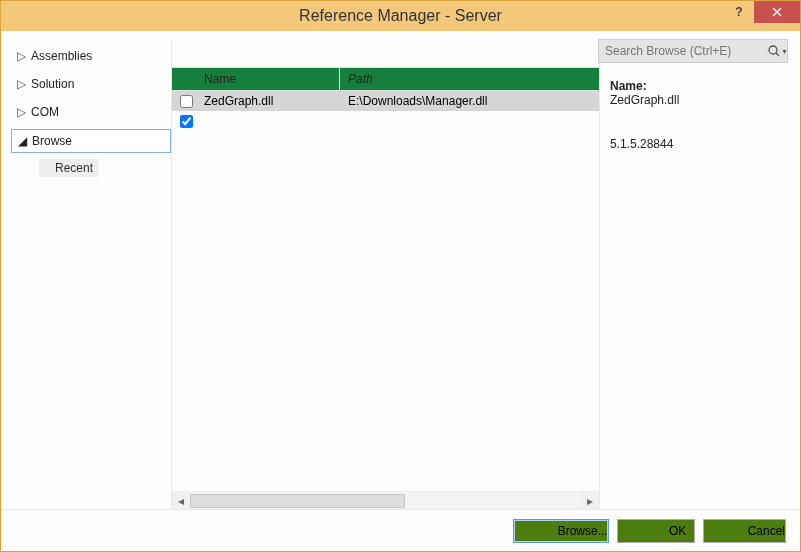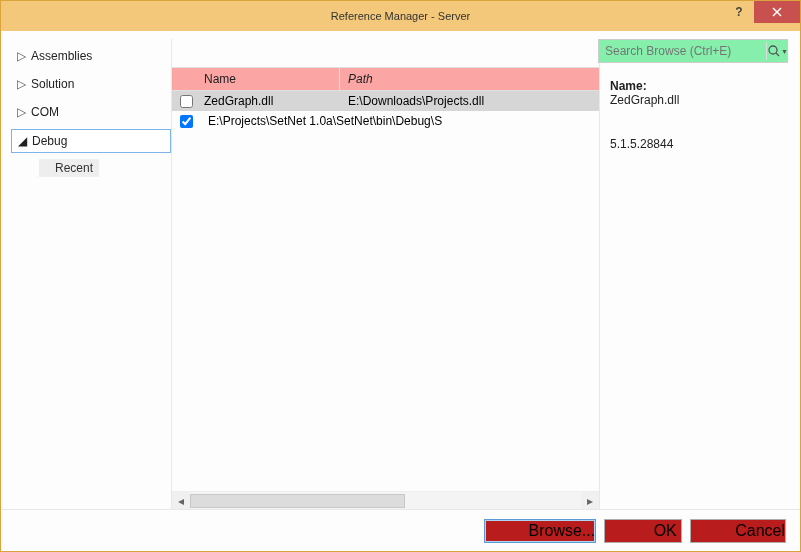--- a/index.html
+++ b/index.html
@@ -1,54 +1,54 @@
 <!DOCTYPE html>
 <html><head>
 <meta charset="utf-8">
 <style>
   * { box-sizing: border-box; }
   html, body { margin:0; padding:0; font-family: "Segoe UI", Tahoma, sans-serif; font-size:12px; background:#fff; }
   .window { width:801px; height:552px; border:1px solid #d9a43b; background:#fff; display:flex; flex-direction:column; position:relative; }
   .titlebar { height:30px; background:#f3c87a; display:flex; align-items:center; position:relative; }
-  .titlebar .title { flex:1; text-align:center; font-size:11px; color:#333; }
+  .titlebar .title { flex:1; text-align:center; font-size:16px; color:#333; }
   .titlebar .controls { position:absolute; right:0; top:0; display:flex; height:22px; }
   .titlebar .help { width:30px; height:22px; display:flex; align-items:center; justify-content:center; color:#444; font-weight:bold; cursor:default; }
   .titlebar .close { width:46px; height:22px; background:#c8504f; color:#fff; display:flex; align-items:center; justify-content:center; }
   .titlebar .close svg { width:10px; height:10px; }
   .body { flex:1; display:flex; background:#fdfdfd; padding:8px 10px 0 0; overflow:hidden; }
   .sidebar { width:170px; padding:6px 0 0 10px; }
   .side-item { padding:4px 6px; display:flex; align-items:center; gap:6px; font-size:12px; color:#222; margin-bottom:6px; cursor:default; }
   .side-item .arrow { width:8px; display:inline-block; color:#555; }
   .side-item.selected { border:1px solid #7eb4ea; background:#fff; }
   .sub-item { margin-left:28px; margin-top:4px; padding:2px 6px; width:60px; background:#eee; color:#333;text-align:right; }
   .center { flex:1; display:flex; flex-direction:column; border-left:1px solid #e8e8e8; border-right:1px solid #e8e8e8; overflow:hidden; }
-  .searchwrap { position:absolute; top:38px; right:12px; width:190px; height:24px; border:1px solid #ccc; display:flex; align-items:center; background:#86efac; }
+  .searchwrap { position:absolute; top:38px; right:12px; width:190px; height:24px; border:1px solid #ccc; display:flex; align-items:center; background:#e5e5e5; }
   .searchwrap input { flex:1; border:none; outline:none; font-size:12px; padding:0 6px; color:#777; background:transparent; }
   .searchwrap .sep { width:1px; height:18px; background:#ddd; }
   .searchwrap .sbtn { width:26px; display:flex; align-items:center; justify-content:center; color:#555; }
-  .table-head { display:flex; border-top:1px solid #e0e0e0; border-bottom:1px solid #e0e0e0; font-size:12px; color:#222; background:#fca5a5; height:24px; align-items:center; }
+  .table-head { display:flex; border-top:1px solid #e0e0e0; border-bottom:1px solid #e0e0e0; font-size:12px; color:#222; background:#15803d; height:24px; align-items:center; }
   .col-check { width:28px; }
   .col-name { width:140px; padding-left:4px; border-right:1px solid #e5e5e5; height:100%; display:flex; align-items:center; }
   .col-path { flex:1; padding-left:8px; height:100%; display:flex; align-items:center;font-style:italic; }
   .rows { flex:1; overflow:hidden; }
   .row { display:flex; height:20px; align-items:center; font-size:12px; }
   .row.selected { background:#d6d6d6; }
   .row .cb { width:28px; display:flex; justify-content:center; }
   .row .cb input { margin:0; }
   .row .nm { width:140px; padding-left:4px; white-space:nowrap; overflow:hidden; }
   .row .pt { flex:1; padding-left:8px; white-space:nowrap; overflow:hidden; }
   .hscroll { height:18px; display:flex; align-items:center; border-top:1px solid #eee; background:#fafafa; }
   .hscroll .arrowbtn { width:18px; height:18px; display:flex; align-items:center; justify-content:center; color:#666; background:#f0f0f0; }
   .hscroll .track { flex:1; height:18px; background:#f4f4f4; position:relative; }
   .hscroll .thumb { position:absolute; left:0; top:2px; height:14px; width:55%; background:#dcdcdc; border:1px solid #c8c8c8; }
   .detail { width:190px; padding:36px 4px 0 10px; color:#222; }
   .detail .lbl { font-weight:bold; margin-top:4px; }
   .detail .val { margin-bottom:8px; }
   .footer { height:42px; border-top:1px solid #e8e8e8; display:flex; align-items:center; justify-content:flex-end; padding:0 14px; gap:8px; background:#fdfdfd; }
-  .btn { min-width:78px; height:24px; border:1px solid #adadad; background:#b91c1c; font-size:16px; display:flex; align-items:center; justify-content:center; cursor:default;padding-left:44px; }
+  .btn { min-width:78px; height:24px; border:1px solid #adadad; background:#4d7c0f; font-size:12px; display:flex; align-items:center; justify-content:center; cursor:default;padding-left:44px; }
   .btn.focus { border:1px solid #5b9bd5; box-shadow:0 0 0 1px #aed3f3 inset; }
 </style>
 </head>
 <body>
 
 <div class="window">
 
   <div class="titlebar">
     <div class="title">Reference Manager - Server</div>
     <div class="controls">
@@ -84,45 +84,44 @@
       <div class="side-item">
         <span class="arrow">▷</span>
         <span>Solution</span>
       </div>
       <div class="side-item">
         <span class="arrow">▷</span>
         <span>COM</span>
       </div>
       <div class="side-item selected">
         <span class="arrow" style="color:#222;">◢</span>
-        <span>Debug</span>
+        <span>Browse</span>
       </div>
       <div class="sub-item">Recent</div>
     </div>
 
     <div class="center">
       <div style="height:28px;"></div>
       <div class="table-head">
         <div class="col-check"></div>
         <div class="col-name">Name</div>
         <div class="col-path">Path</div>
       </div>
       <div class="rows">
         <div class="row selected">
           <div class="cb">
               <input type="checkbox" style="">
             </div>
           <div class="nm">ZedGraph.dll</div>
-          <div class="pt">E:\Downloads\Projects.dll</div>
+          <div class="pt">E:\Downloads\Manager.dll</div>
         </div>
         <div class="row">
           <div class="cb">
               <input type="checkbox" checked="" style="">
             </div>
-          <div class="pt">E:\Projects\SetNet 1.0a\SetNet\bin\Debug\S</div>
         </div>
       </div>
       <div class="hscroll">
         <div class="arrowbtn">◂</div>
         <div class="track">
           <div class="thumb"></div>
         </div>
         <div class="arrowbtn">▸</div>
       </div>
     </div>

